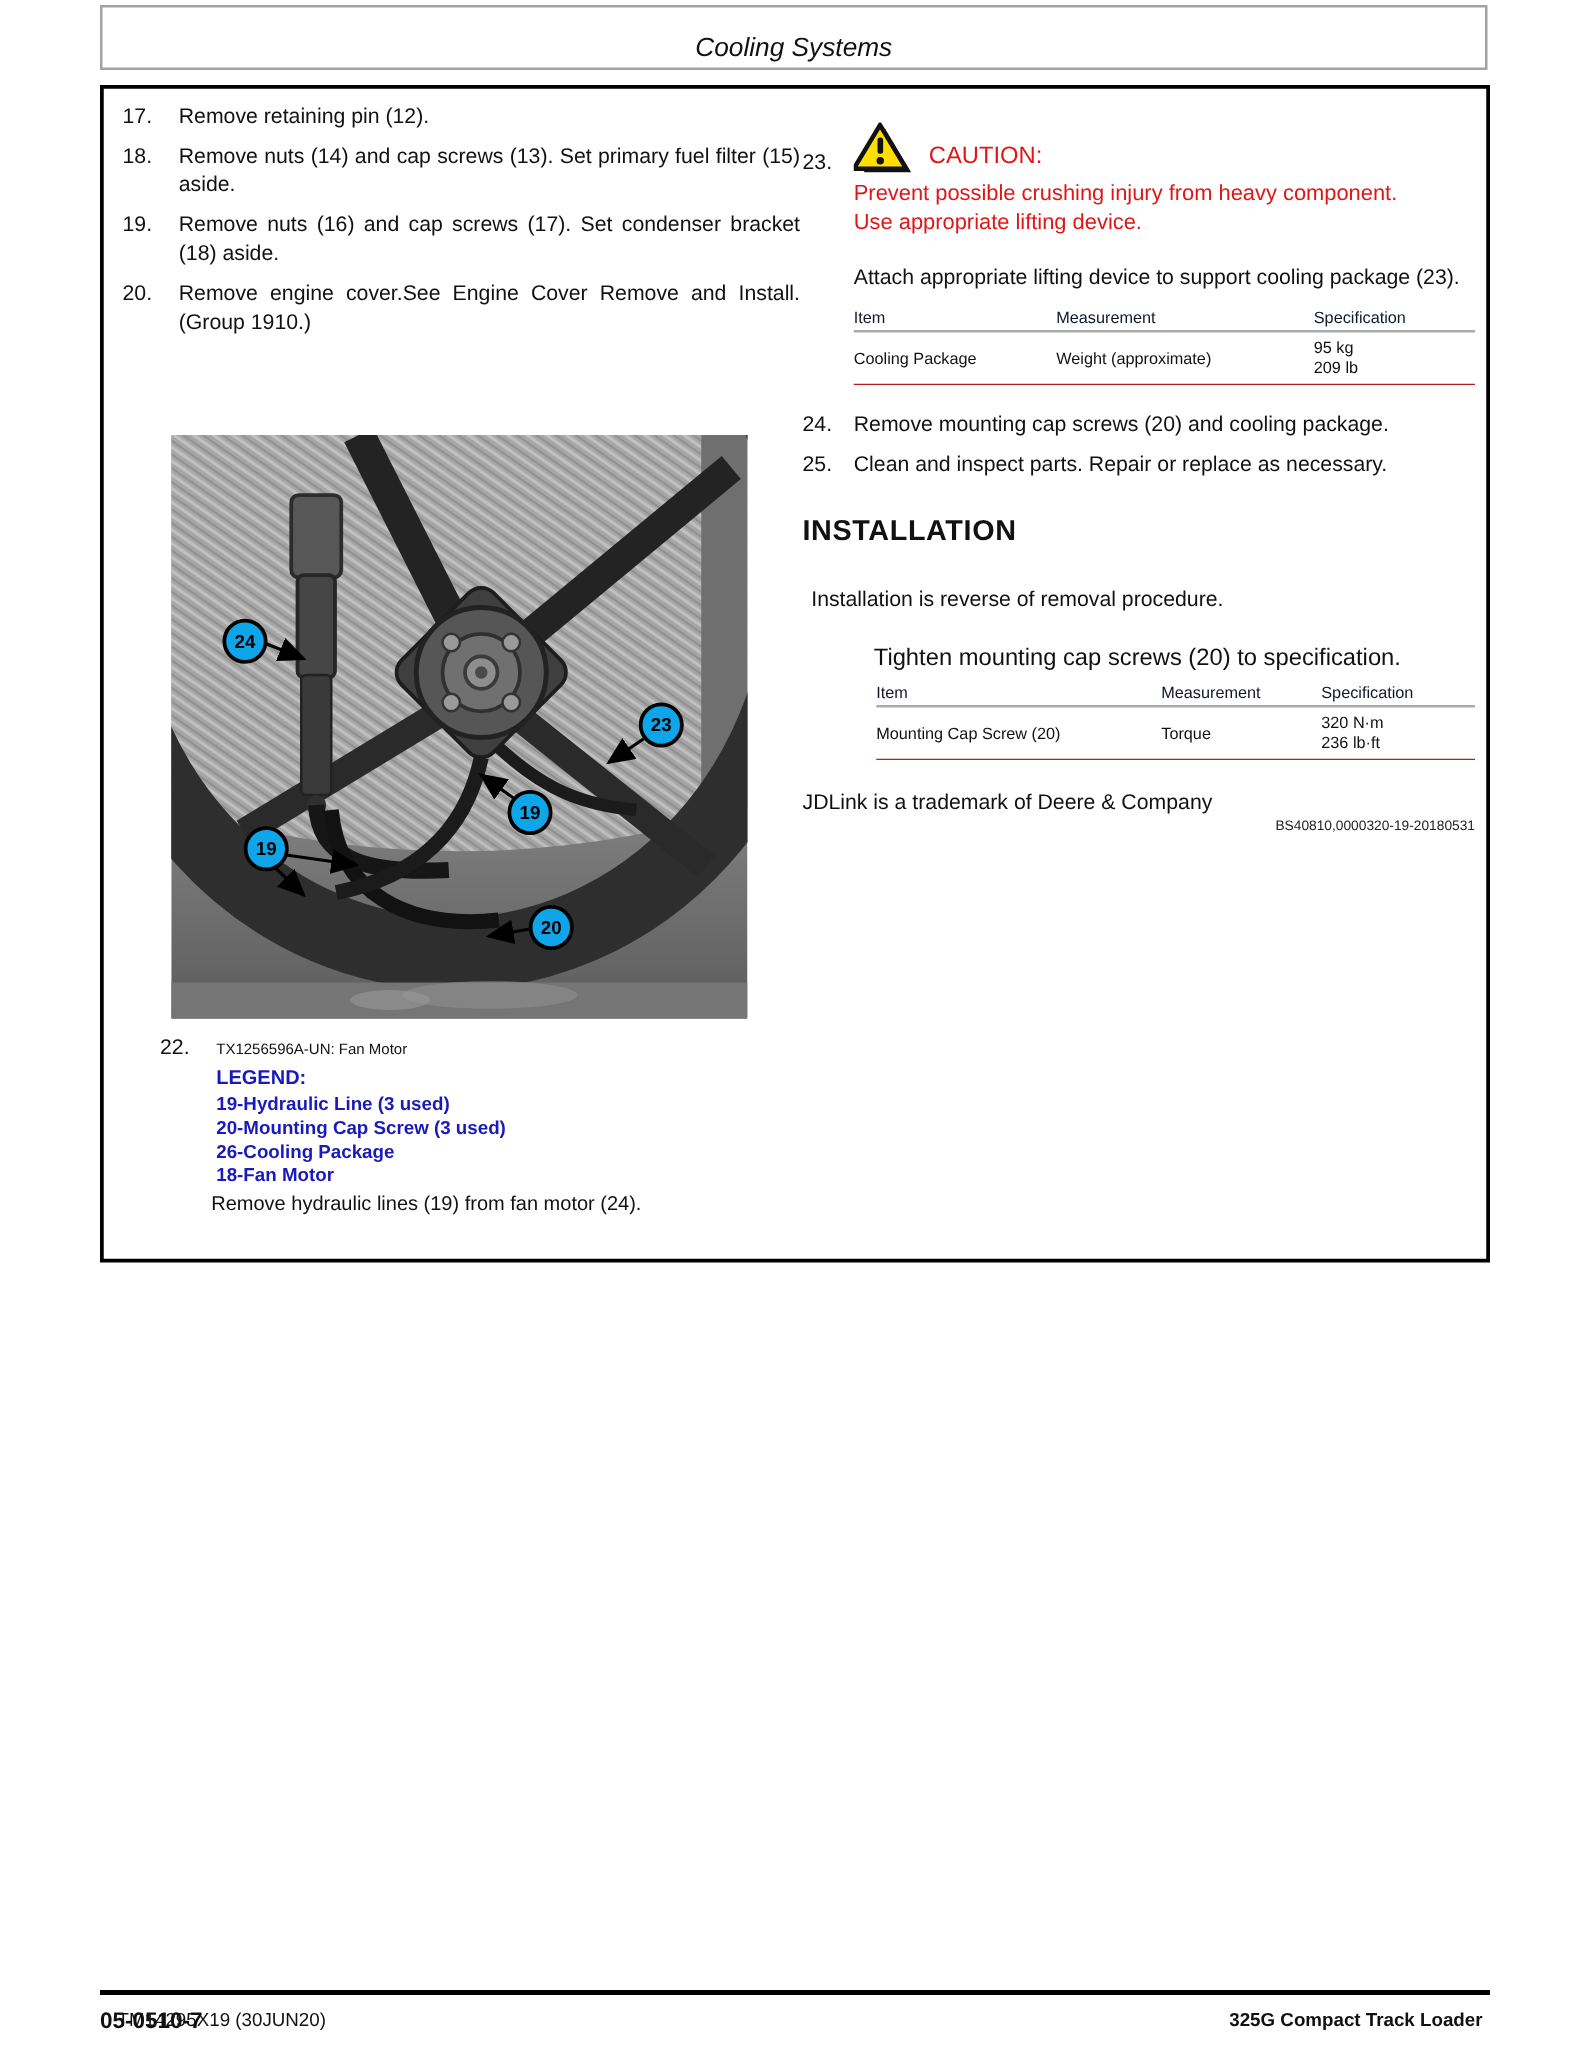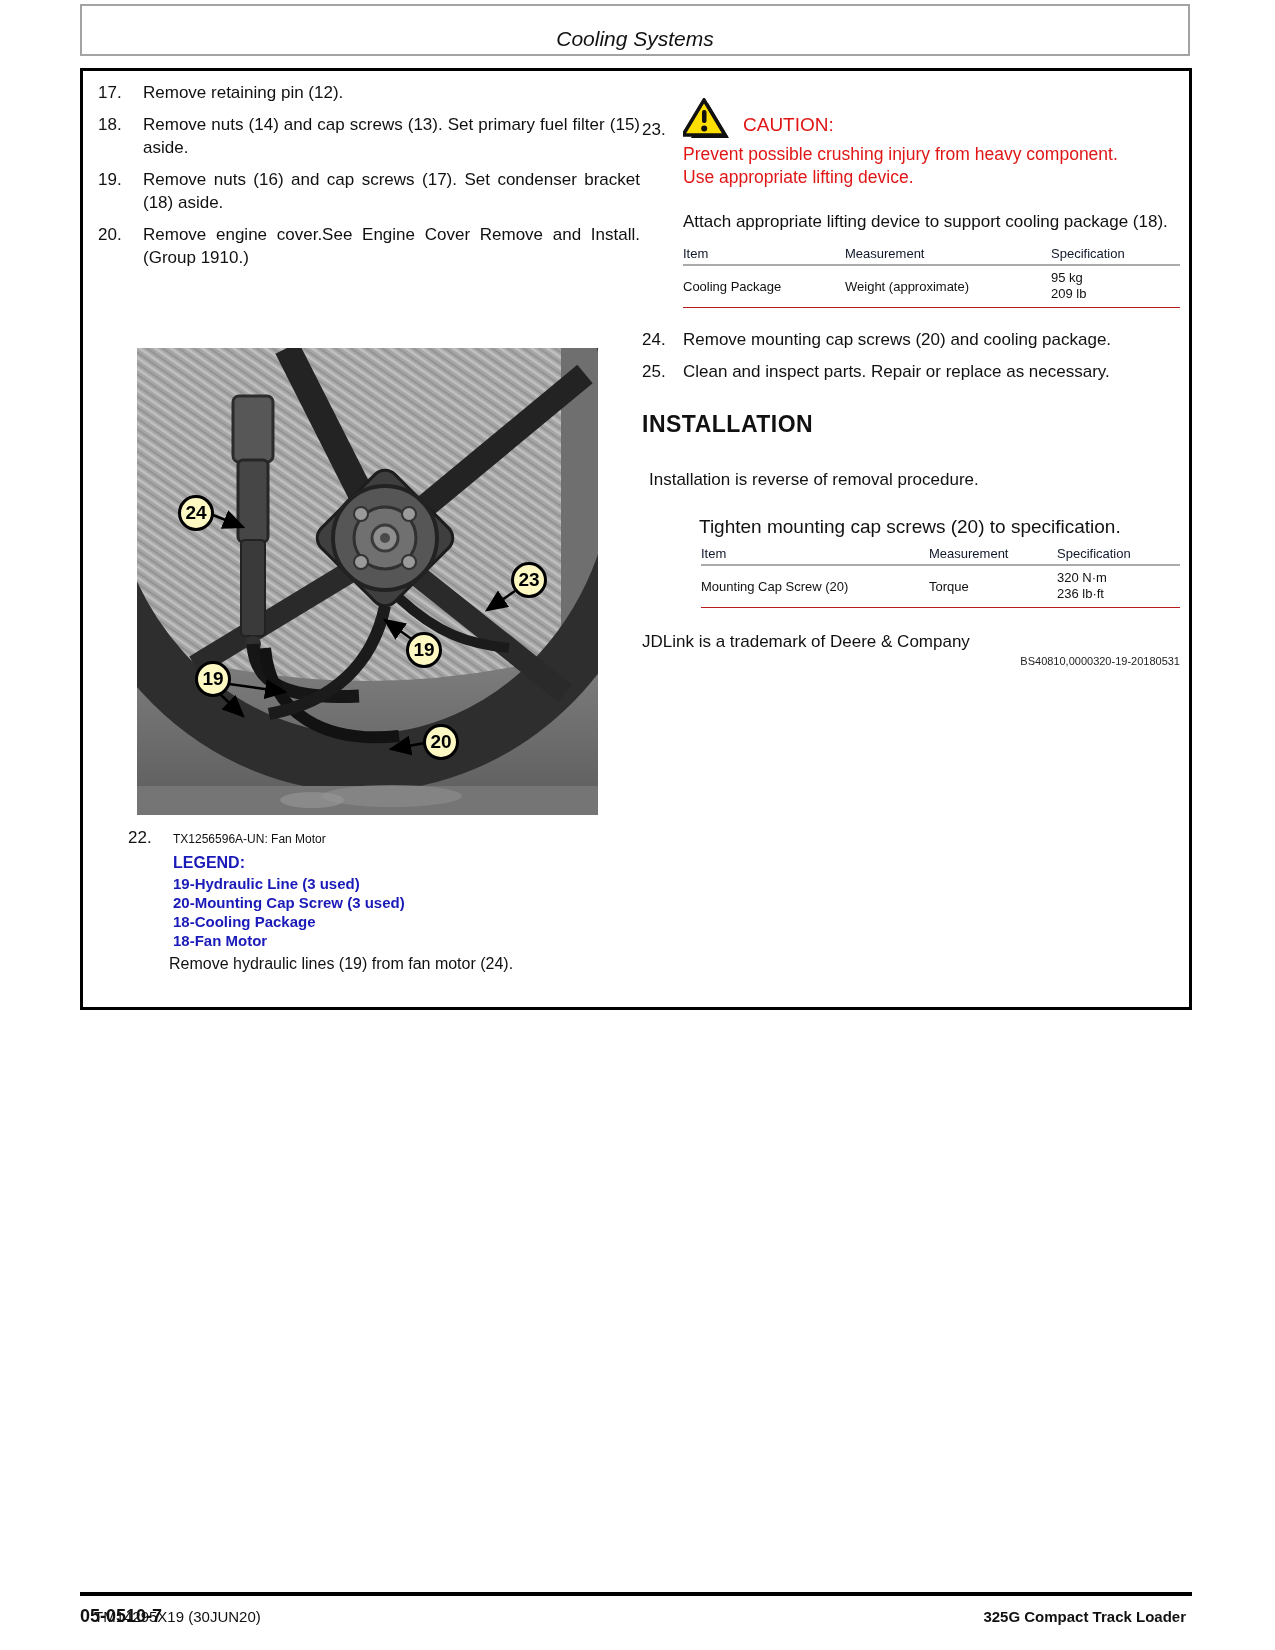--- a/index.html
+++ b/index.html
@@ -16,23 +16,23 @@
 
   
   .col-left{position:absolute;left:15px;top:10px;width:542px;}
   .step{display:flex;margin-bottom:9px;font-size:17px;line-height:23px;}
   .step .num{flex:0 0 45px;}
   .step .txt{flex:1;text-align:justify;}
 
   
   .figure{position:absolute;left:54px;top:277px;width:461px;height:467px;}
   .photo{position:absolute;left:0;top:0;width:461px;height:467px;display:block;}
-  .callout{position:absolute;width:30px;height:30px;border-radius:50%;background:#fef9c3;
+  .callout{position:absolute;width:30px;height:30px;border-radius:50%;background:#0ea5e9;
            border:3px solid #000;display:flex;align-items:center;justify-content:center;
-           font-weight:bold;font-size:19px;color:#000;}
+           font-weight:bold;font-size:15px;color:#000;}
   .tri-fill{fill:var(--warning-yellow,#ffdf00);}
 
   
   .fig-caption-block{position:absolute;left:9px;top:757px;width:545px;margin-left:36px;}
   .cap-row{display:flex;align-items:baseline;}
   .cap-num{font-size:17px;flex:0 0 45px;}
   .cap-text{font-size:12px;}
   .legend{margin-left:45px;margin-top:6px;color:var(--legend-blue,#1a1ab8);font-weight:bold;}
   .legend-title{font-size:16px;margin-bottom:2px;}
   .legend-item{font-size:15px;line-height:19px;}
@@ -169,21 +169,21 @@
 
     <div class="fig-caption-block">
       <div class="cap-row">
         <span class="cap-num">22.</span>
         <span class="cap-text">TX1256596A-UN: Fan Motor</span>
       </div>
       <div class="legend">
         <div class="legend-title">LEGEND:</div>
         <div class="legend-item">19-Hydraulic Line (3 used)</div>
         <div class="legend-item">20-Mounting Cap Screw (3 used)</div>
-        <div class="legend-item">18-Cooling Package</div>
+        <div class="legend-item">26-Cooling Package</div>
         <div class="legend-item">18-Fan Motor</div>
       </div>
       <div class="fig-instruction">Remove hydraulic lines (19) from fan motor (24).</div>
     </div>
 
     <div class="col-right">
 
       <div class="step23">
         <span class="num">23.</span>
         <div class="s23-content">
@@ -193,21 +193,21 @@
               <polygon class="tri-fill" points="21,2 42,37 0,37" stroke="#111" stroke-width="3.5"></polygon>
               <rect x="19" y="12" width="4.5" height="13" rx="2" fill="#111"></rect>
               <circle cx="21.2" cy="30.5" r="3" fill="#111"></circle>
             </svg>
             <span class="caution-label">CAUTION:</span>
           </div>
           <div class="caution-body">
             <div>Prevent possible crushing injury from heavy component.</div>
             <div>Use appropriate lifting device.</div>
           </div>
-          <div class="attach">Attach appropriate lifting device to support cooling package (18).</div>
+          <div class="attach">Attach appropriate lifting device to support cooling package (23).</div>
 
           <div class="spec-table t1">
             <div class="thead">
               <span>Item</span>
               <span>Measurement</span>
               <span>Specification</span>
             </div>
             <div class="trow">
               <span>Cooling Package</span>
               <span>Weight (approximate)</span>

